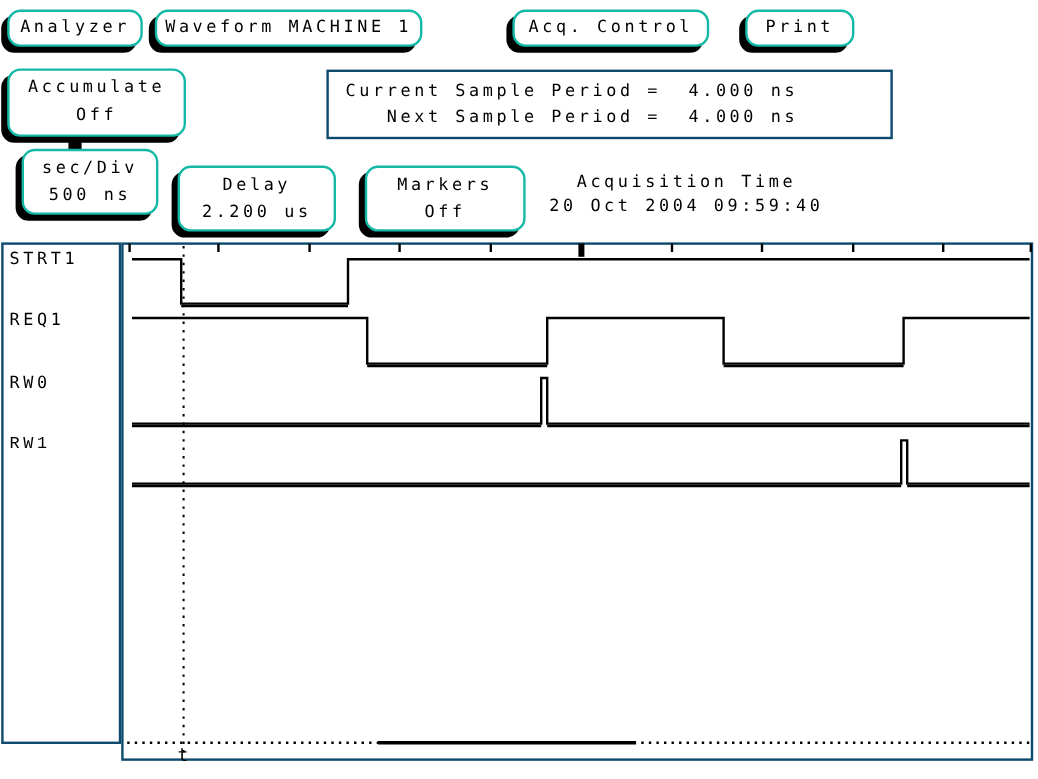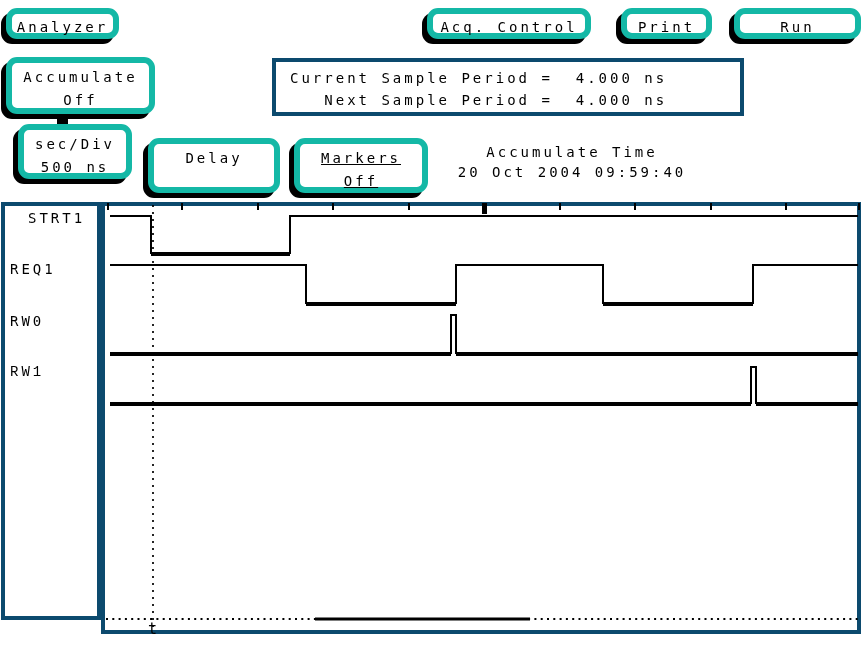--- a/index.html
+++ b/index.html
@@ -1,80 +1,81 @@
 <!DOCTYPE html>
 <html><head>
 <meta charset="utf-8">
 <style>
   html,body{margin:0;padding:0;background:#fff;}
   #screen{
     position:relative;width:865px;height:649px;background:#ffffff;overflow:hidden;
     font-family:"DejaVu Sans Mono", monospace;font-size:14px;letter-spacing:3px;color:#000;
   }
   .btn{
-    position:absolute;background:#fff;border:6px solid #14b8a6;border-radius:11px;
+    position:absolute;background:#fff;border:2px solid #14b8a6;border-radius:11px;
     box-shadow:-5px 5px 0 0 #000;text-align:center;box-sizing:border-box;cursor:pointer;
   }
   .btn.single{line-height:26px;height:31px;}
   .btn.double{height:55px;padding-top:3px;line-height:23px;}
   .plainbox{
-    position:absolute;background:#fff;border:4px solid #0c4a6e;box-sizing:border-box;
+    position:absolute;background:#fff;border:2px solid #0c4a6e;box-sizing:border-box;
   }
   .pre{white-space:pre;}
   #sample-box{left:272px;top:58px;width:472px;height:58px;padding:5px 0 0 14px;line-height:22px;}
   #acq-time{position:absolute;left:422px;top:142px;width:300px;text-align:center;line-height:20px;}
   #label-box{left:1px;top:202px;width:100px;height:418px;}
   #wave-box{left:101px;top:202px;width:760px;height:432px;}
   .sig-label{position:absolute;left:5px;line-height:15px;cursor:pointer;}
   #connector-stem{position:absolute;left:57px;top:116px;width:11px;height:13px;background:#000;}
   #connector-base{position:absolute;left:46px;top:127px;width:33px;height:10px;background:#000;}
   #wave-svg{position:absolute;left:0;top:0;width:865px;height:649px;pointer-events:none;
     font-family:"DejaVu Sans Mono", monospace;}
 </style>
 </head>
 <body>
 
 <div id="screen">
 
   <div class="btn single" style="left:6px;top:8px;width:113px;">Analyzer</div>
+  <div class="btn single" style="left:129px;top:8px;width:223px;">Waveform MACHINE 1</div>
   <div class="btn single" style="left:427px;top:8px;width:164px;">Acq. Control</div>
   <div class="btn single" style="left:621px;top:8px;width:91px;">Print</div>
-  <div class="btn single" style="left:734px;top:8px;width:127px;">Run</div>
 
   <div class="btn double" style="left:6px;top:57px;width:149px;height:57px;">
     <div>Accumulate</div>
     <div>Off</div>
   </div>
   <div id="connector-stem"></div>
   <div id="connector-base"></div>
 
   <div class="plainbox" id="sample-box">
     <div class="pre">Current Sample Period =  4.000 ns</div>
     <div class="pre">   Next Sample Period =  4.000 ns</div>
   </div>
 
   <div class="btn double" style="left:18px;top:124px;width:114px;">
     <div>sec/Div</div>
     <div>500 ns</div>
   </div>
   <div class="btn double" style="left:148px;top:138px;width:132px;">
     <div>Delay</div>
+    <div>2.200 us</div>
   </div>
-  <div class="btn double" style="left:294px;top:138px;width:134px;text-decoration:underline;">
+  <div class="btn double" style="left:304px;top:138px;width:134px;">
     <div>Markers</div>
     <div>Off</div>
   </div>
 
   <div id="acq-time">
-    <div>Accumulate Time</div>
+    <div>Acquisition Time</div>
     <div>20 Oct 2004 09:59:40</div>
   </div>
 
   <div class="plainbox" id="label-box">
-    <span class="sig-label" style="top:5px;margin-left:18px;">STRT1</span>
+    <span class="sig-label" style="top:5px;">STRT1</span>
     <span class="sig-label" style="top:56px;">REQ1</span>
     <span class="sig-label" style="top:108px;">RW0</span>
     <span class="sig-label" style="top:159px;font-family:Liberation Mono, monospace;">RW1</span>
   </div>
   <div class="plainbox" id="wave-box"></div>
 
   <svg id="wave-svg" viewBox="0 0 865 649">
       <line x1="108" y1="203" x2="108" y2="210" stroke="#000" stroke-width="2"></line>
       <line x1="182" y1="203" x2="182" y2="210" stroke="#000" stroke-width="2"></line>
       <line x1="258" y1="203" x2="258" y2="210" stroke="#000" stroke-width="2"></line>

